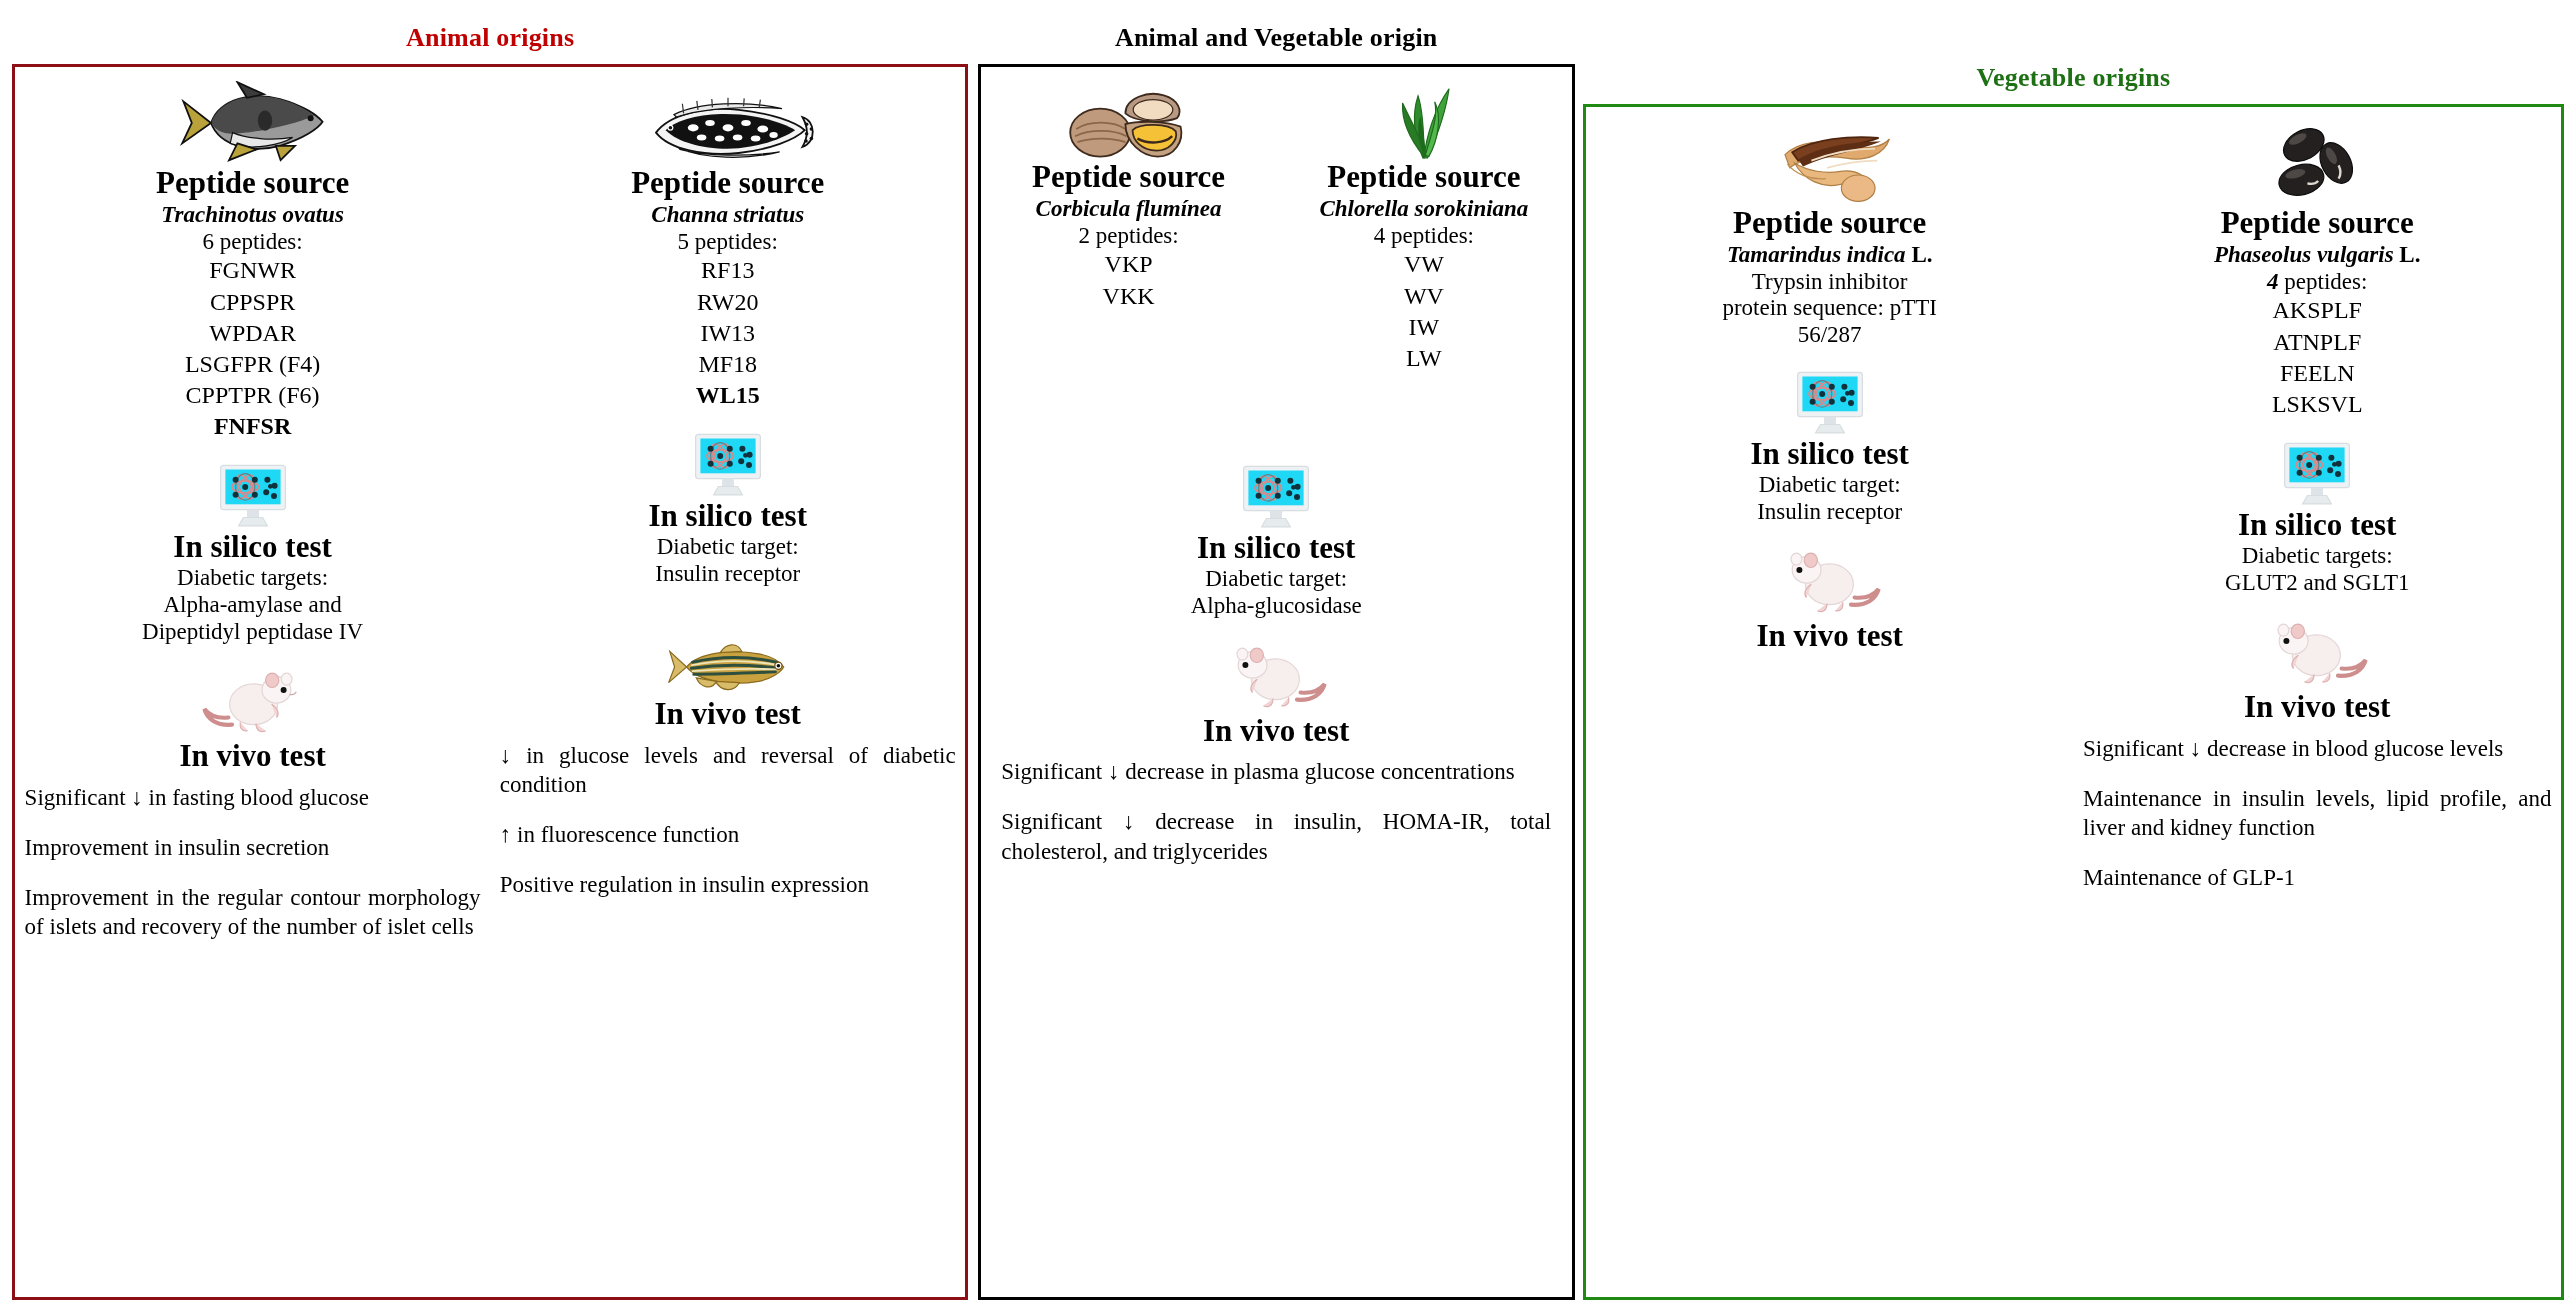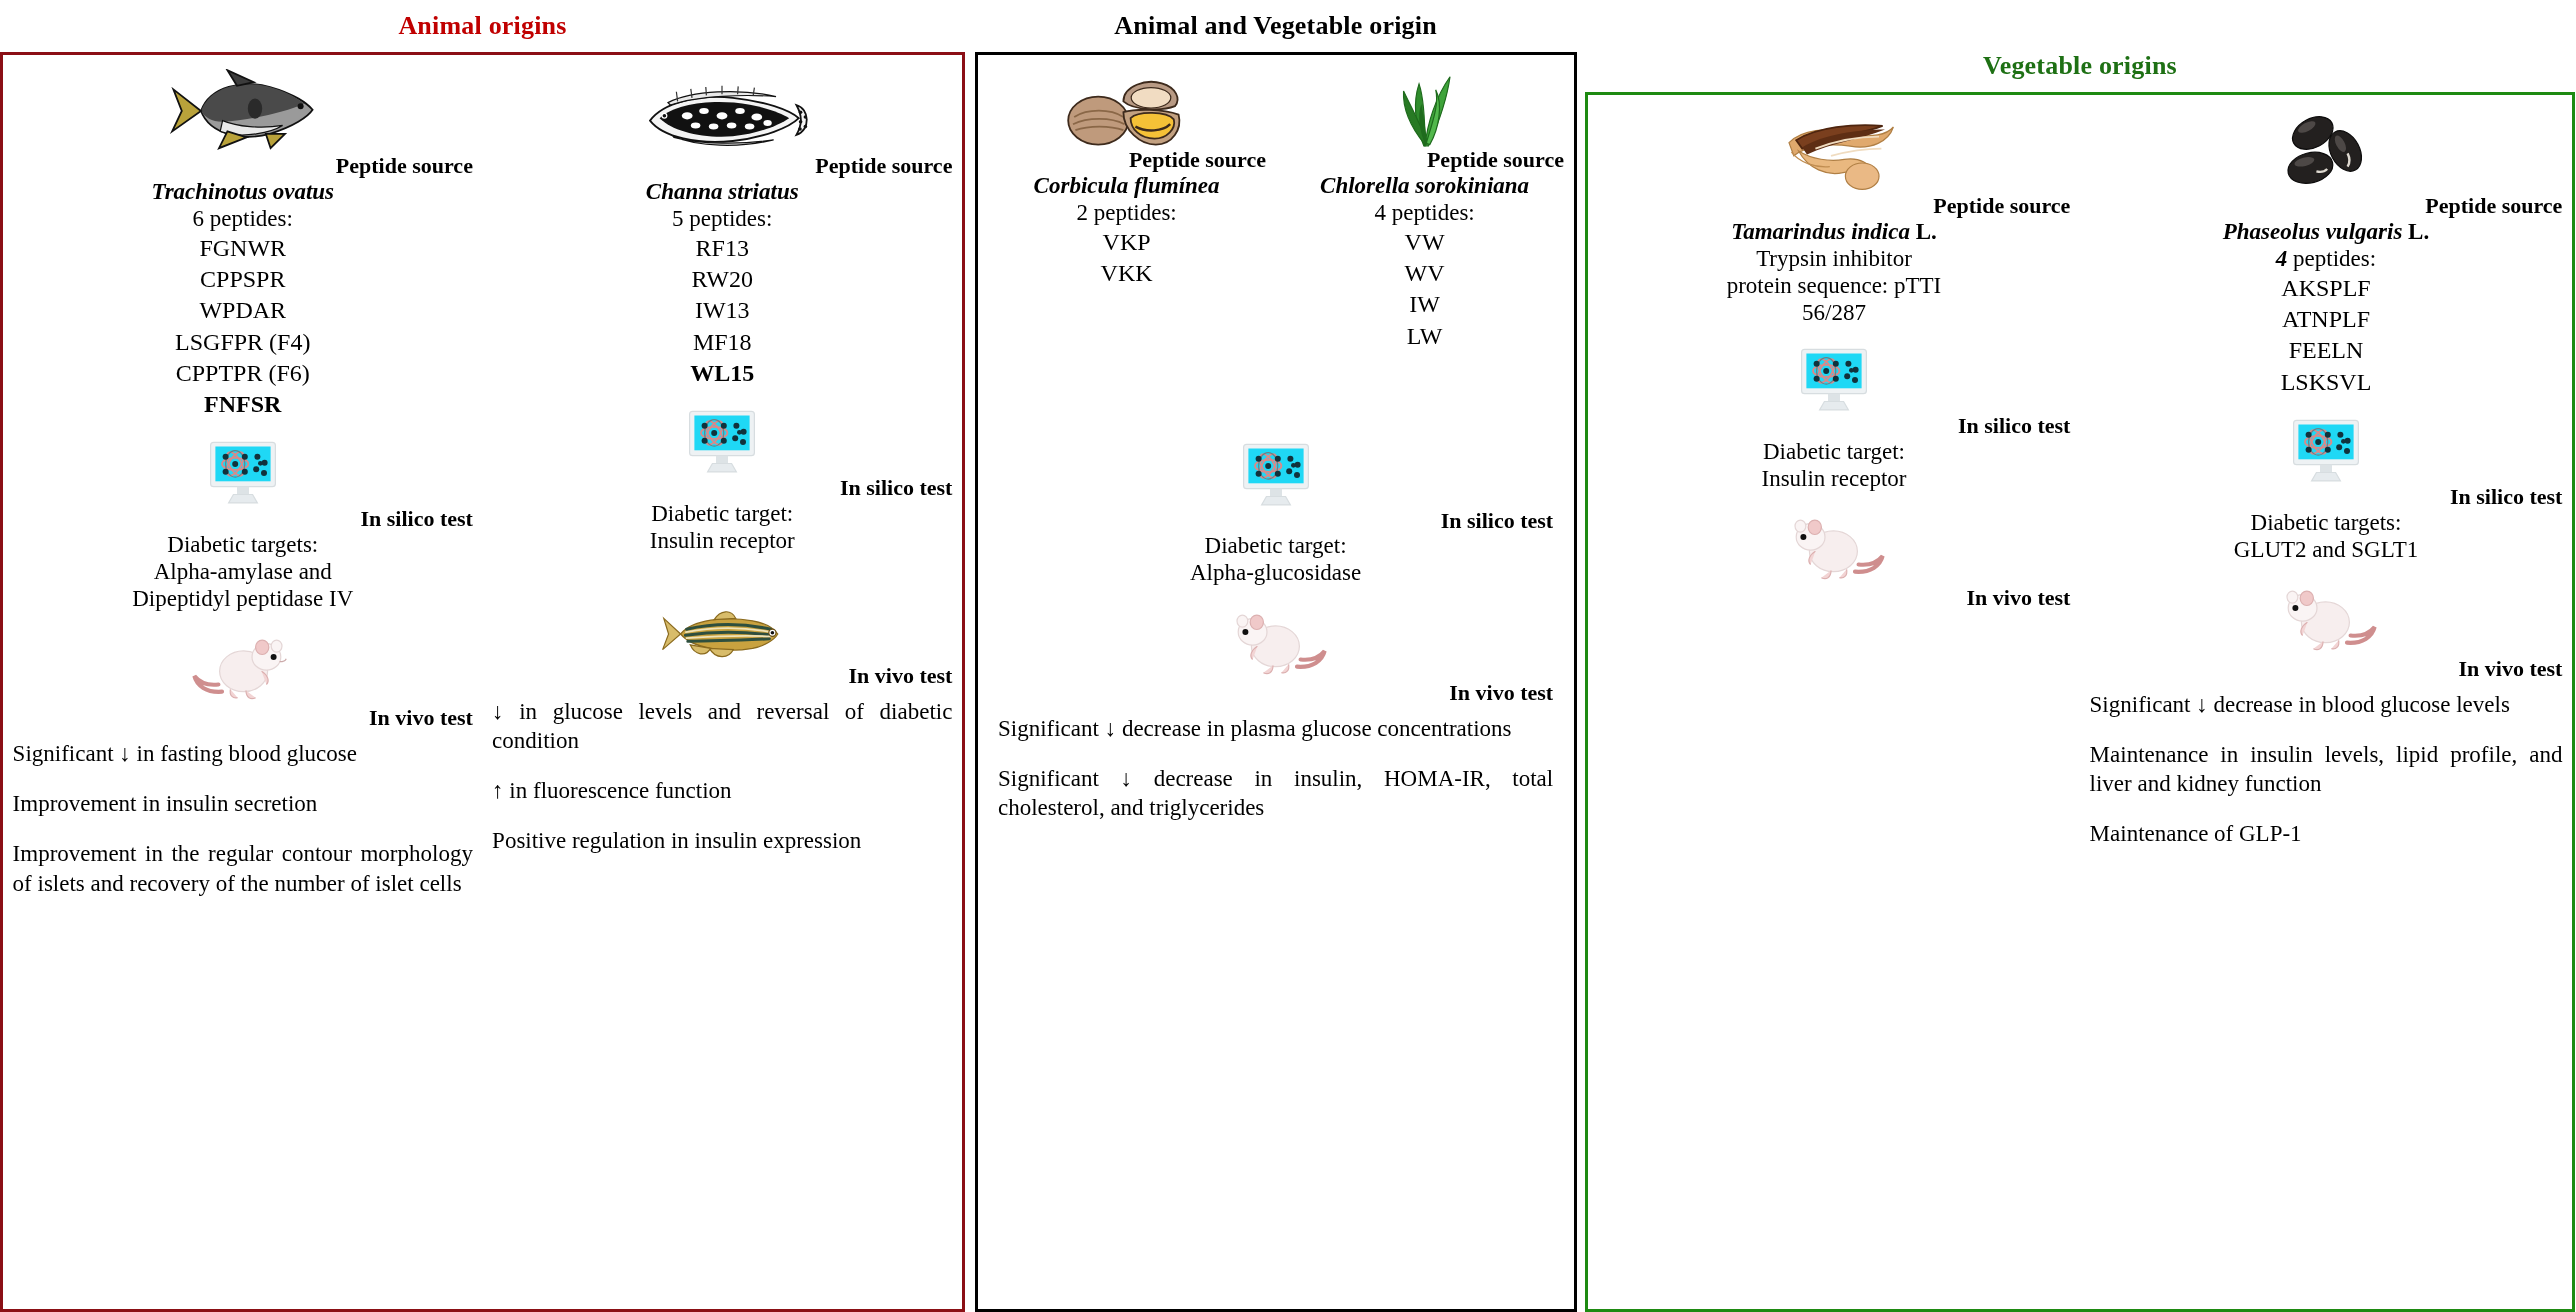--- a/index.html
+++ b/index.html
@@ -10,21 +10,21 @@
     font-family: "Liberation Serif", "DejaVu Serif", serif;
     -webkit-font-smoothing: antialiased;
   }
   .figure {
     position: relative;
     width: 2576px; height: 1312px;
     background: #fff;
     display: flex;
     flex-direction: row;
     align-items: stretch;
-    padding: 0;
+    padding: 12px;
   }
 
   
   .group {
     display: flex;
     flex-direction: column;
     position: relative;
   }
   .group-heading {
     text-align: center;
@@ -77,21 +77,21 @@
     justify-content: center;
     width: 100%;
   }
   .icon-wrap svg { display: block; }
 
   .ctr { text-align: center; width: 100%; }
   .bold { font-weight: bold; }
   .ital { font-style: italic; font-weight: bold; }
 
   .line    { font-size: 23px; line-height: 1.17; }
-  .line-b  { font-size: 22px; line-height: 1.17; font-weight: bold; text-align: right; }
+  .line-b  { font-size: 31px; line-height: 1.17; font-weight: bold; }
   .line-i  { font-size: 23px; line-height: 1.17; font-style: italic; font-weight: bold; }
 
   .peptide { font-size: 24px; line-height: 1.30; }
 
   .just {
     text-align: justify;
     text-align-last: left;
     font-size: 23px;
     line-height: 1.28;
     width: 100%;

